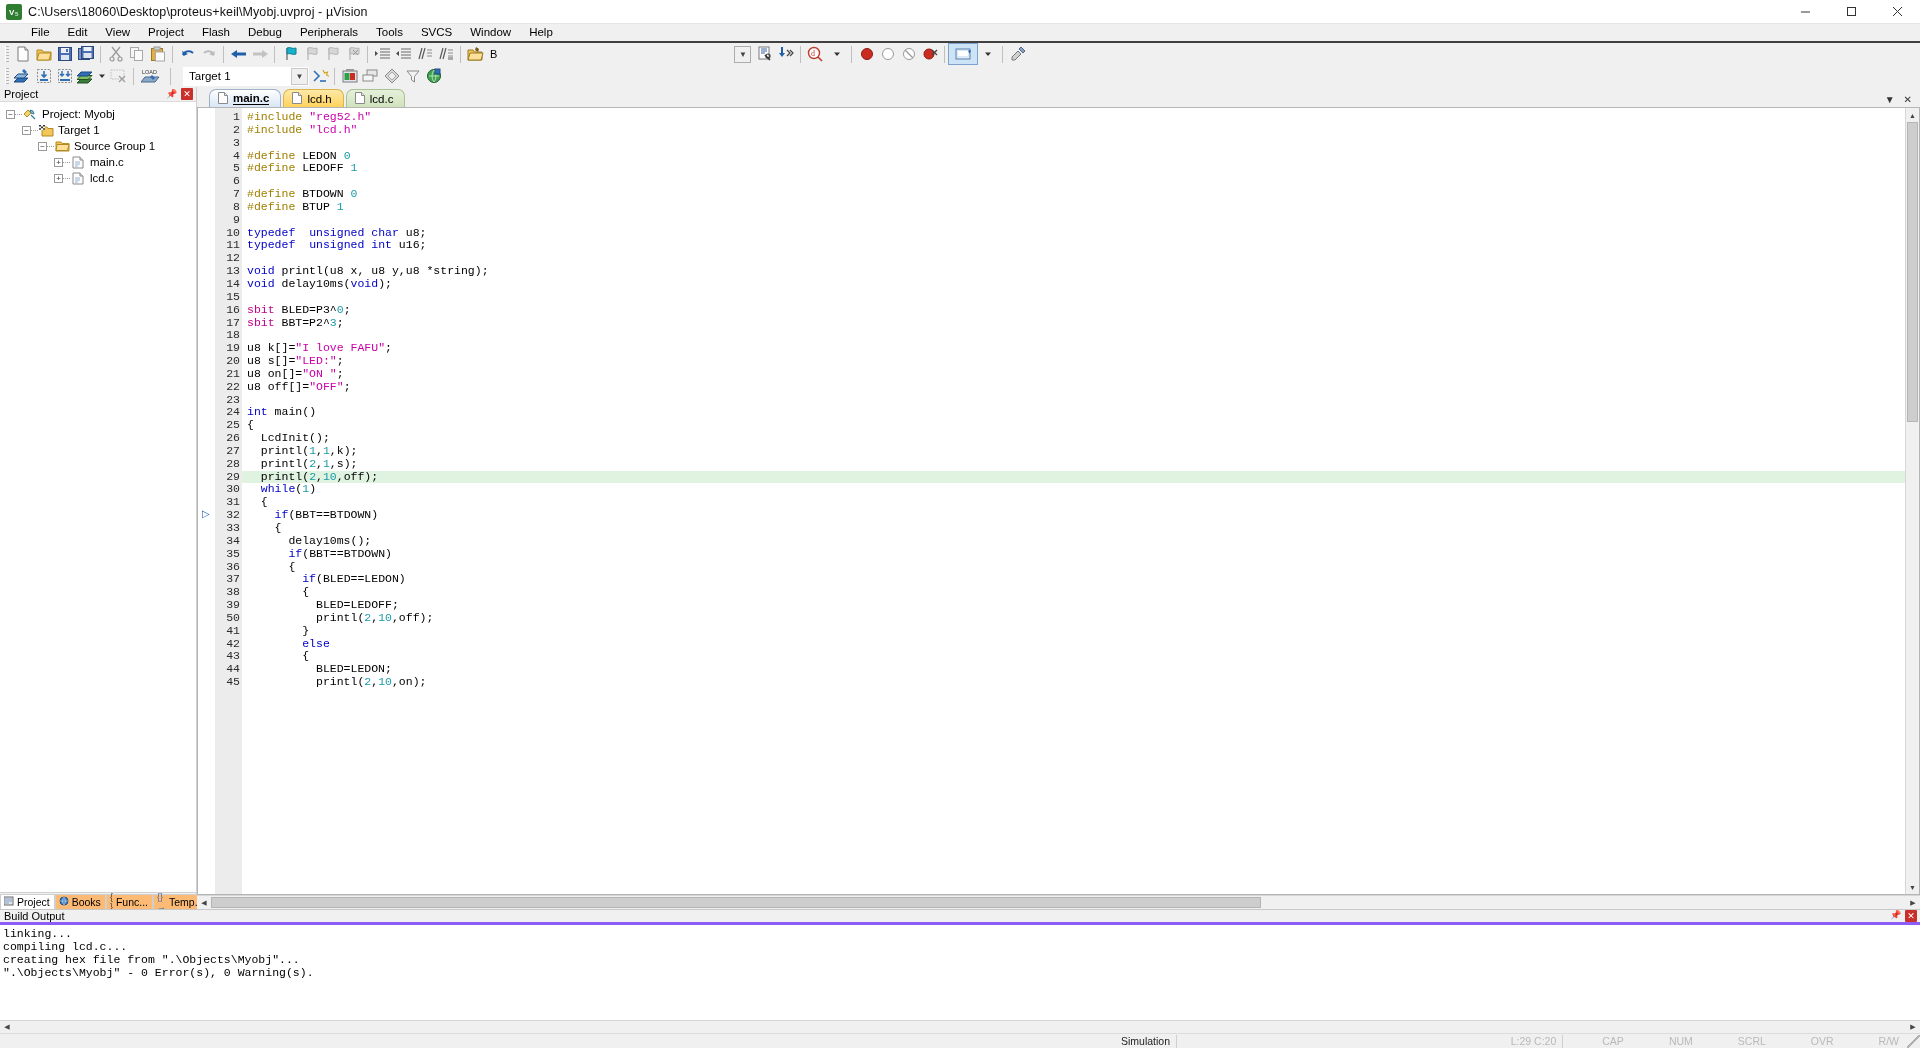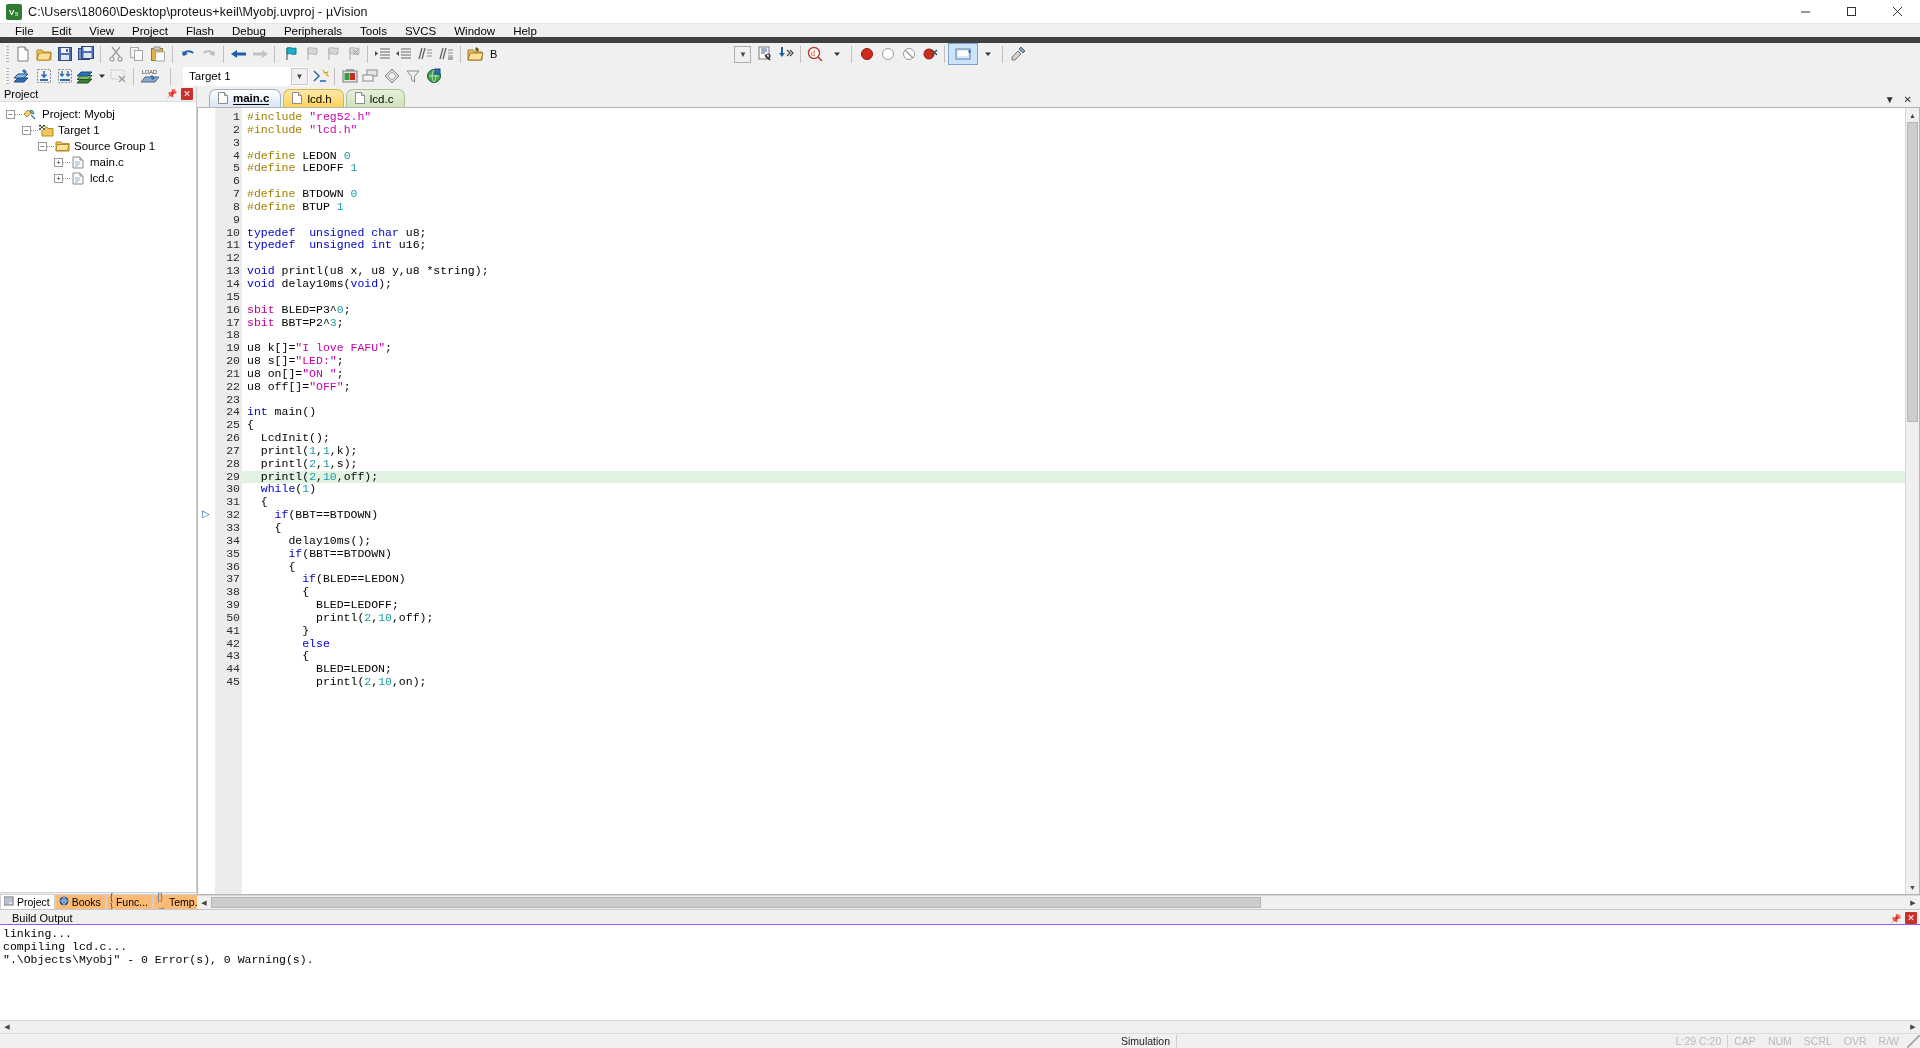--- a/index.html
+++ b/index.html
@@ -23,22 +23,22 @@
   }
   .title-text{ font-size:12.5px; color:#111; letter-spacing:0.1px; }
   .win-buttons{ margin-left:auto; display:flex; height:24px; }
   .win-btn{
     width:46px;height:24px;display:flex;align-items:center;justify-content:center;
     font-size:12px;color:#333;
   }
 
   
   .menubar{
-    height:19px; background:#f0f0f0; display:flex; align-items:center;
-    padding-left:6px; flex:0 0 19px; border-bottom:6px solid #404040;
+    height:19px; background:#f0f0f0; display:flex; 
+    padding-left:22px; flex:0 0 19px; border-bottom:2px solid #404040;
   }
   .menu-item{
     font-size:11.5px; color:#000; padding:2px 9px; white-space:nowrap;
   }
 
   
   .toolbar{
     height:22px; background:#f0f0f0; display:flex; align-items:center;
     flex:0 0 22px; padding-left:2px;
   }
@@ -174,22 +174,22 @@
   .vsarrow{ width:13px;height:14px;display:flex;align-items:center;justify-content:center;
     font-size:7px;color:#444;}
   .vsthumb{ width:11px;background:#cdcdcd;border:1px solid #b5b5b5;}
 
   
   .buildpane{
     flex:0 0 124px;display:flex;flex-direction:column;background:#fff;
     border-top:1px solid #c8c8c8;
   }
   .build-head{
-    height:15px;background:#f0f0f0;display:flex;align-items:flex-end;
-    font-size:11px;color:#000;padding-left:12px;border-bottom:1px solid #8b5cf6;
+    height:15px;background:#f0f0f0;display:flex;align-items:flex-start;
+    font-size:11px;color:#000;padding-left:4px;border-bottom:3px solid #8b5cf6;
   }
   .build-head .pin{ margin-left:auto;font-size:9px;color:#333;padding:0 3px;}
   .build-head .xbtn{
     width:12px;height:12px;background:#c9302c;color:#fff;font-size:9px;
     display:flex;align-items:center;justify-content:center;margin-right:3px;border-radius:1px;
   }
   .build-body{
     flex:1 1 auto;background:#fff;overflow:hidden;
     font-family:"Liberation Mono","DejaVu Sans Mono",monospace;font-size:11.5px;
     color:#000;padding:2px 3px;white-space:pre;
@@ -202,21 +202,21 @@
 
   
   .statusbar{
     height:15px;background:#f0f0f0;display:flex;align-items:center;flex:0 0 15px;
     font-size:10.5px;color:#222;border-top:1px solid #dcdcdc;
   }
   .sb-cell{ padding:0 6px;height:15px;display:flex;align-items:center;}
   .sb-sep{ width:1px;height:13px;background:#cfcfcf;}
   .sb-sim{ margin-left:1115px; }
   .sb-right{ margin-left:auto;display:flex;align-items:center;gap:0px; }
-  .sb-dim{ color:#b9b9b9; }
+  .sb-dim{ color:#b9b9b9;margin-left:33px; }
   .sb-grip{
     width:13px;height:13px;margin-left:2px;
     background-image:
       linear-gradient(135deg,transparent 45%,#b0b0b0 45%,#b0b0b0 55%,transparent 55%);
   }
 </style>
 </head>
 <body>
 
 <div id="app">
@@ -816,21 +816,21 @@
 
     </div>
   </div>
 
   <div class="buildpane">
     <div class="build-head">
       <span>Build Output</span>
       <span class="pin">📌</span>
       <span class="xbtn">✕</span>
     </div>
-    <div class="build-body" id="buildbody"><div>linking...</div><div>compiling lcd.c...</div><div>".\Objects\Myobj" - 0 Error(s), 0 Warning(s).</div></div>
+    <div class="build-body" id="buildbody"><div>linking...</div><div>compiling lcd.c...</div><div>creating hex file from ".\Objects\Myobj"...</div><div>".\Objects\Myobj" - 0 Error(s), 0 Warning(s).</div></div>
     <div class="build-scroll">
       <div class="hsarrow">◀</div>
       <div style="flex:1"></div>
       <div class="hsarrow">▶</div>
     </div>
   </div>
 
   <div class="statusbar">
     <div class="sb-cell sb-sim">Simulation</div>
     <div class="sb-sep"></div>

